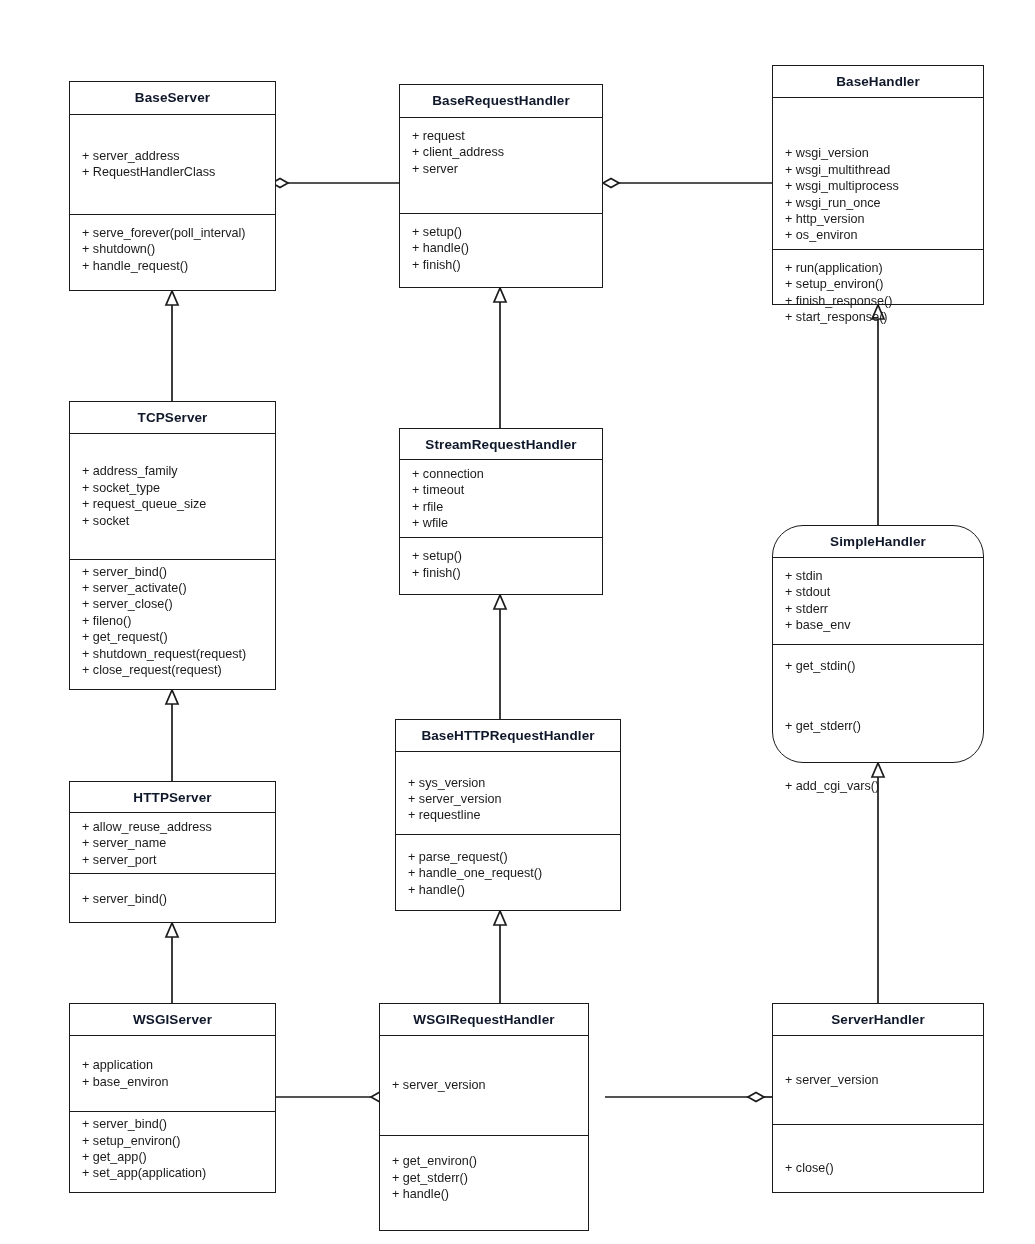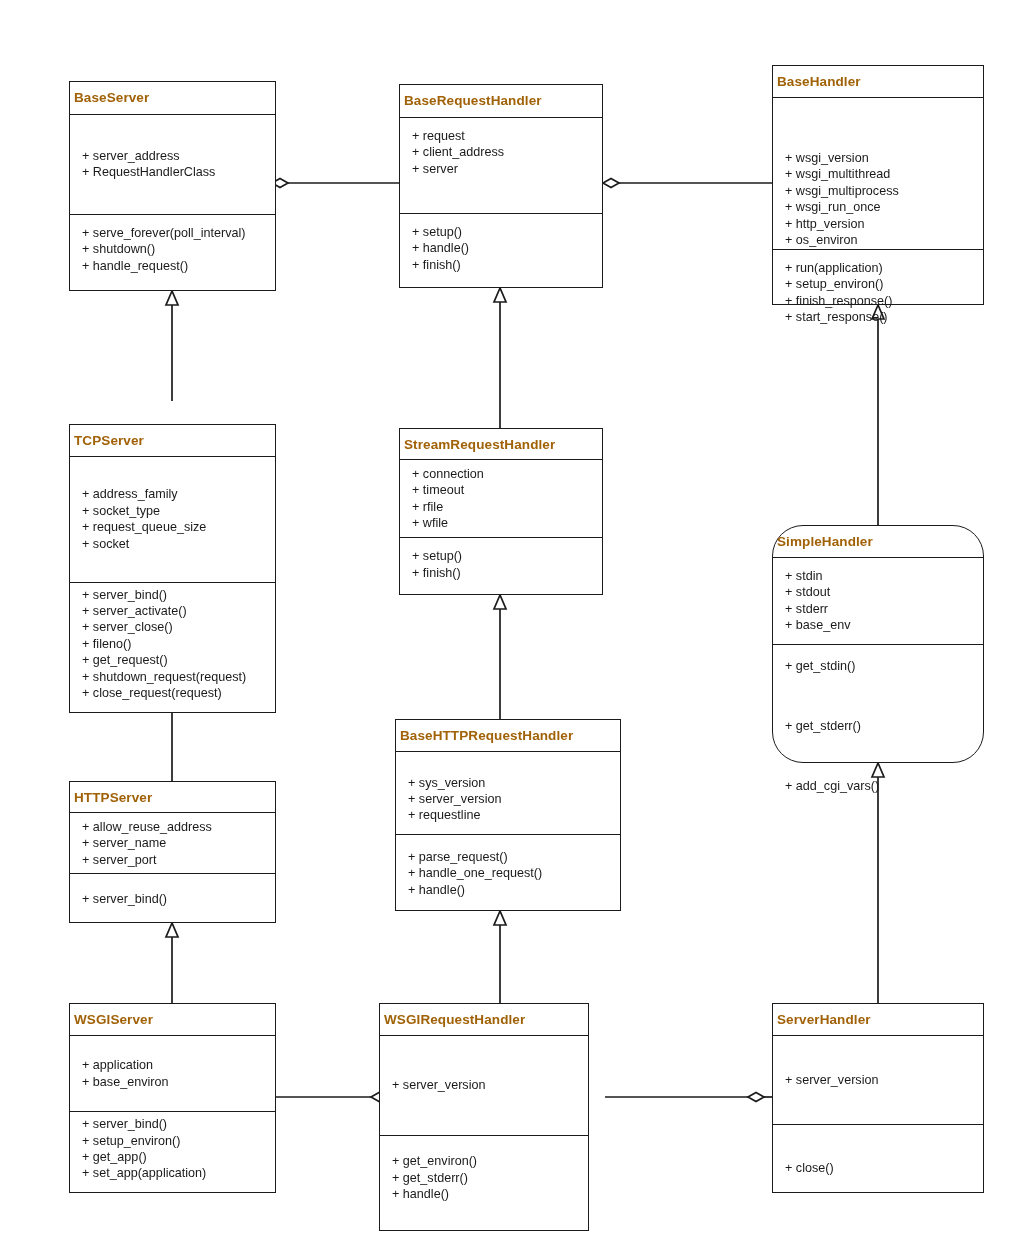--- a/index.html
+++ b/index.html
@@ -31,22 +31,22 @@
     box-sizing: border-box;
     border: 1.6px solid #1b1b1b;
     background: #ffffff;
     z-index: 5;
     display: flex;
     flex-direction: column;
   }
   .uml-name {
     font-size: 13.5px;
     font-weight: bold;
-    color: #a16207;
-    text-align: left;
+    color: #0f172a;
+    text-align: center;
     letter-spacing: 0.1px;
     padding: 8px 4px 8px 4px;
     border-bottom: 1.6px solid #1b1b1b;
     box-sizing: border-box;
     white-space: nowrap;
   }
   .uml-attrs {
     border-bottom: 1.6px solid #1b1b1b;
     box-sizing: border-box;
     padding: 10px 0 10px 0;
@@ -143,37 +143,37 @@
     </div>
     <div class="uml-ops">
       <div class="uml-row">+ setup()</div>
       <div class="uml-row">+ handle()</div>
       <div class="uml-row">+ finish()</div>
     </div>
   </div>
 
   <div class="uml-class" style="left:772px; top:65px; width:212px; height:240px;">
     <div class="uml-name" style="height:33px;">BaseHandler</div>
-    <div class="uml-attrs" style="height:105px; justify-content:space-between; padding-top:5px;margin-top:47px;">
+    <div class="uml-attrs" style="height:105px; justify-content:center; padding-top:5px;margin-top:47px;">
       <div class="uml-row">+ wsgi_version</div>
       <div class="uml-row">+ wsgi_multithread</div>
       <div class="uml-row">+ wsgi_multiprocess</div>
       <div class="uml-row">+ wsgi_run_once</div>
       <div class="uml-row">+ http_version</div>
       <div class="uml-row">+ os_environ</div>
     </div>
     <div class="uml-ops">
       <div class="uml-row">+ run(application)</div>
       <div class="uml-row">+ setup_environ()</div>
       <div class="uml-row">+ finish_response()</div>
       <div class="uml-row">+ start_response()</div>
     </div>
   </div>
 
-  <div class="uml-class" style="left:69px; top:424px; width:207px; height:289px;">
+  <div class="uml-class" style="left:69px; top:401px; width:207px; height:289px;">
     <div class="uml-name" style="height:32px;">TCPServer</div>
     <div class="uml-attrs" style="height:125px; justify-content:center;">
       <div class="uml-row">+ address_family</div>
       <div class="uml-row">+ socket_type</div>
       <div class="uml-row">+ request_queue_size</div>
       <div class="uml-row">+ socket</div>
     </div>
     <div class="uml-ops" style="padding-top:4px;">
       <div class="uml-row">+ server_bind()</div>
       <div class="uml-row">+ server_activate()</div>

